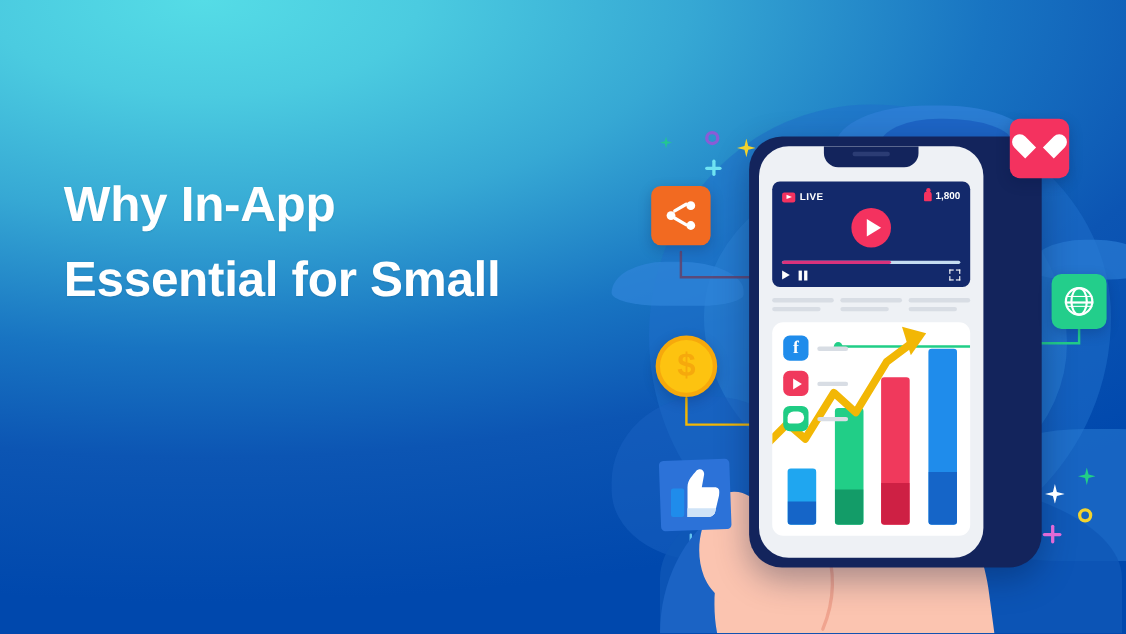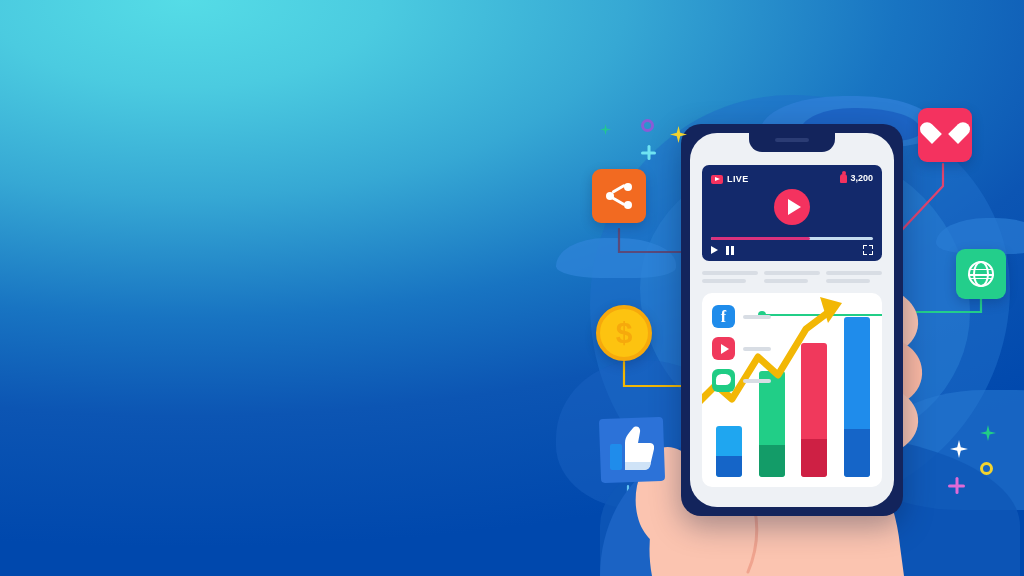--- a/index.html
+++ b/index.html
@@ -90,23 +90,23 @@
     line-height:1.52;
     letter-spacing:-0.3px;
     text-shadow:0 1px 2px rgba(0,0,0,.10);
   }
   #headline .hl-line { display:block; white-space:nowrap; }
 
   
   #phone {
     position:absolute;
     left:681px; top:124px;
-    width:222px; height:392px;
+    width:266px; height:392px;
     background:#13245C;
-    border-radius:20px;
+    border-radius:30px;
     box-shadow:0 10px 30px rgba(2,24,60,.35);
   }
   #phone-screen {
     position:absolute;
     left:9px; top:9px;
     width:204px; height:374px;
     background:#EEF1F5;
     border-radius:27px;
     overflow:hidden;
   }
@@ -405,20 +405,22 @@
   <div class="blob" id="blob-halo-2"></div>
   <div id="blob-cloud-top"></div>
   <div id="blob-cloud-top2"></div>
   <div id="blob-cloud-left"></div>
   <div id="blob-cloud-right"></div>
   <div id="blob-bottom-right"></div>
   <div id="blob-bottom-left"></div>
   <div id="blob-under-phone"></div>
 
   <h1 id="headline">
+    <span class="hl-line">Why In-App</span>
+    <span class="hl-line">Essential for Small</span>
   </h1>
 
   <svg id="connectors" viewBox="0 0 1024 576">
 
     <path d="M619 229 L619 252 L742 252" stroke="#5A4A7A" stroke-width="2.2" fill="none" stroke-linecap="round"></path>
     <path d="M758 192 L700 245" stroke="#F26A21" stroke-width="2.2" fill="none" stroke-linecap="round"></path>
     <circle cx="700" cy="245" r="4.5" fill="#F26A21"></circle>
 
     <path d="M943 164 L943 186 L900 232" stroke="#E0456E" stroke-width="2.2" fill="none" stroke-linecap="round"></path>
     <circle cx="871" cy="231" r="4.5" fill="#E0456E"></circle>
@@ -460,21 +462,21 @@
       <div id="phone-notch"></div>
       <div id="phone-speaker"></div>
 
       <div id="video-card">
         <div id="live-badge">
           <span class="live-dot"></span>
           <span id="live-label">LIVE</span>
         </div>
         <div id="viewer-count">
           <span id="viewer-icon"></span>
-          <span id="viewer-value">3,200</span>
+          <span id="viewer-value">1,800</span>
         </div>
         <div id="play-button"></div>
         <div id="progress-track">
           <div id="progress-fill" style="width: 61%;"></div>
         </div>
         <div id="video-controls">
           <span class="ctl-play"></span>
           <span class="ctl-pause">
               <i></i>
               <i></i>

